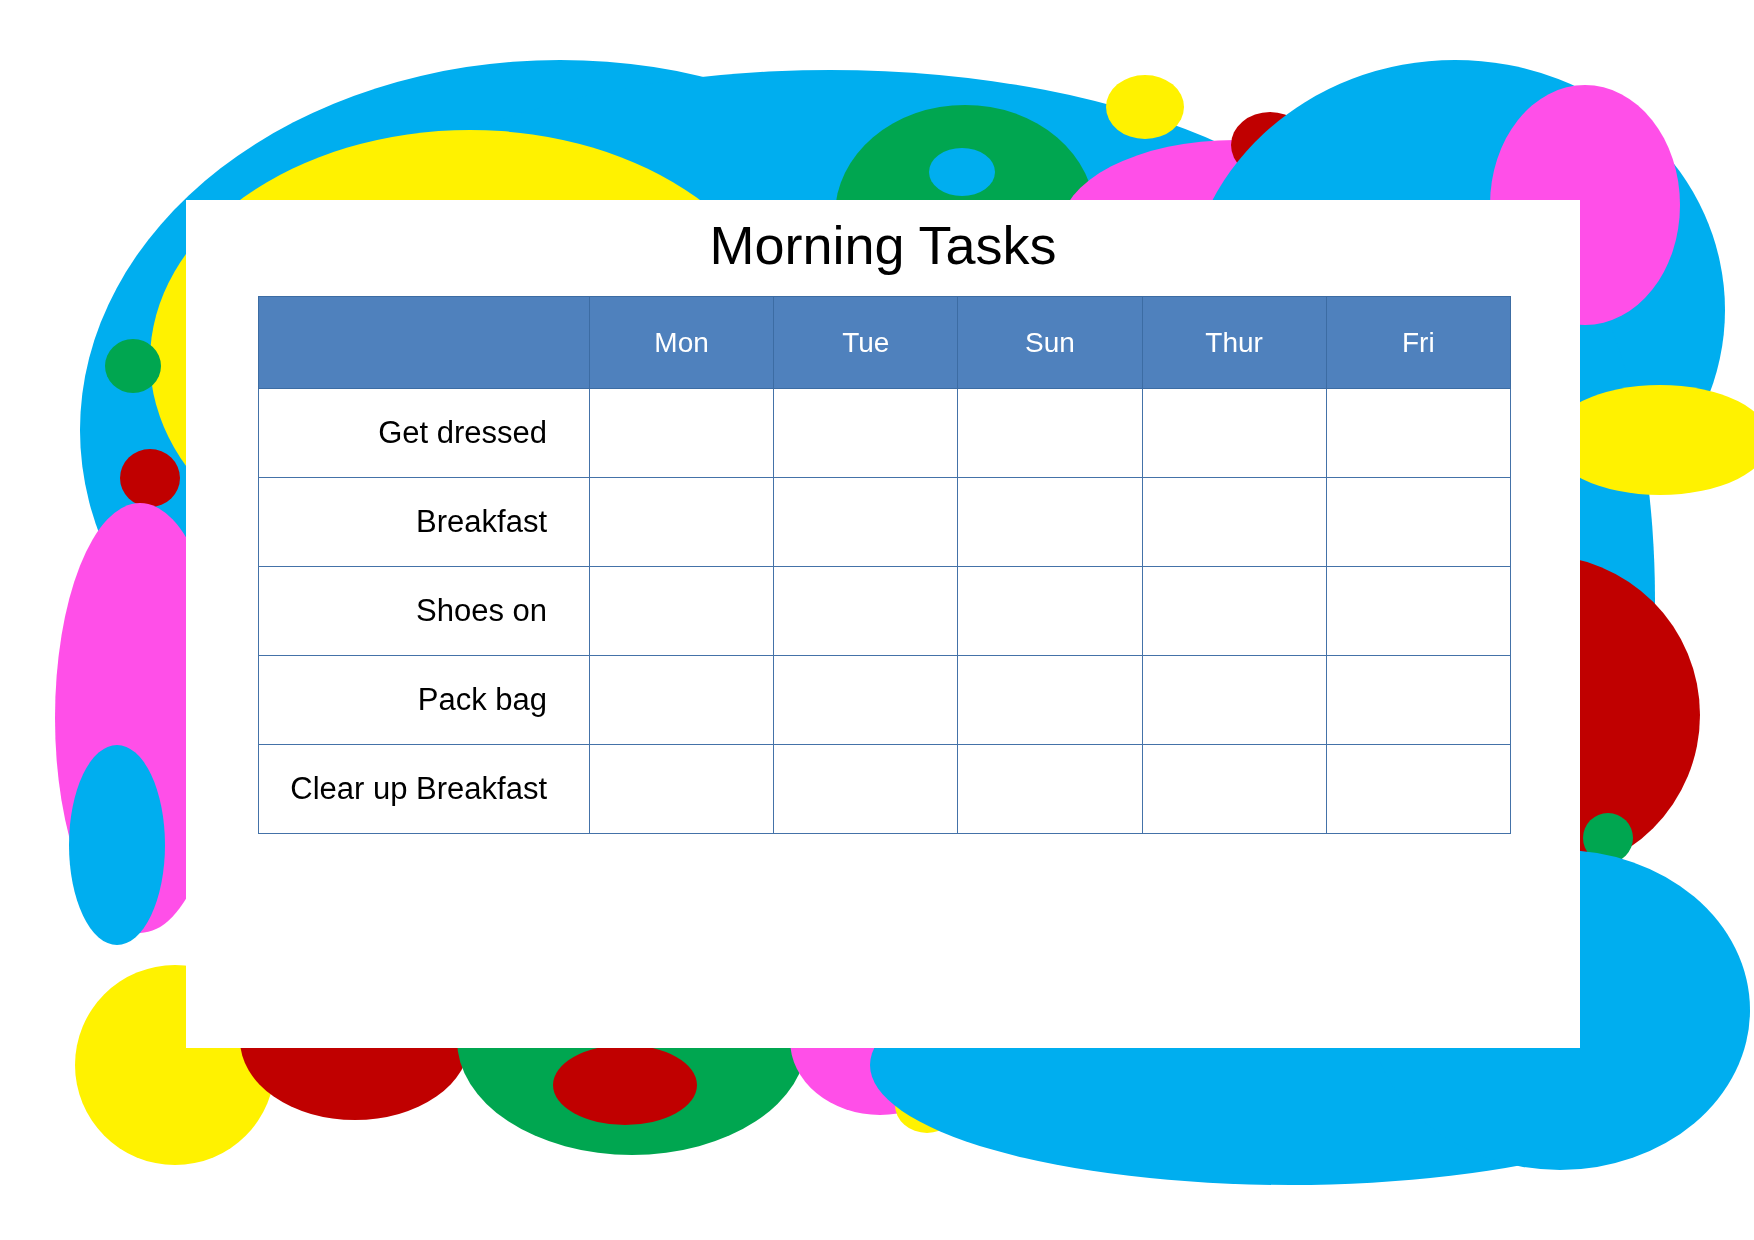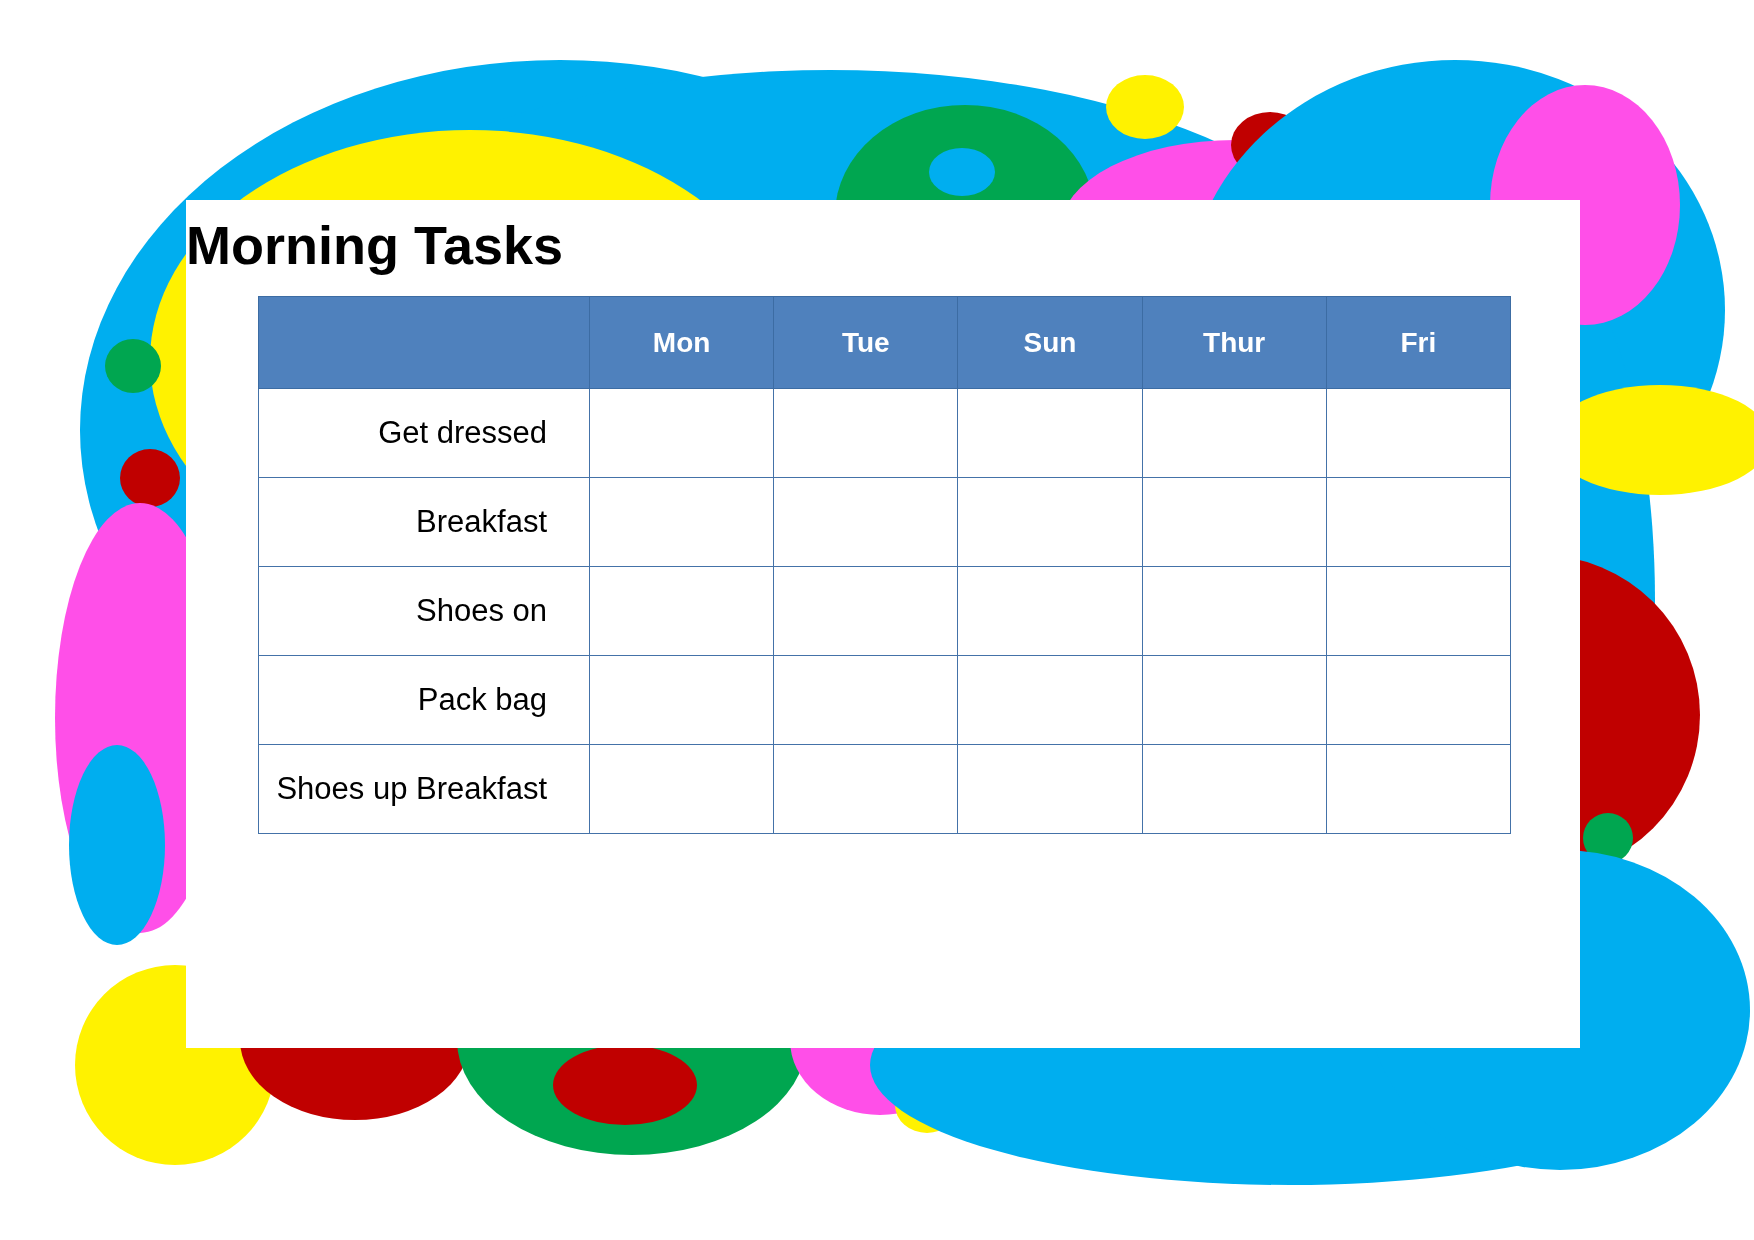--- a/index.html
+++ b/index.html
@@ -40,22 +40,23 @@
     background: #ffffff;
     z-index: 5;
   }
   #title {
     position: absolute;
     left: 0;
     top: 0;
     width: 1394px;
     height: 90px;
     line-height: 90px;
+    text-align: center;
     font-size: 54px;
-    font-weight: 700;
+    font-weight: 400;
     color: #000000;
     letter-spacing: 0px;
     white-space: nowrap;
   }
   
   #task-table {
     position: absolute;
     left: 72px;
     top: 96px;
     width: 1252px;
@@ -69,21 +70,21 @@
     border: 1px solid #4472a8;
     padding: 0;
     height: 89px;
     box-sizing: border-box;
   }
   #task-table thead th {
     background: #4f81bd;
     border: 1px solid #3c6ca3;
     color: #ffffff;
     font-size: 28px;
-    font-weight: bold;
+    font-weight: normal;
     text-align: center;
     vertical-align: middle;
     height: 92px;
     margin-top: 47px;
   }
   #task-table thead th.corner {
     background: #4f81bd;
   }
   #task-table tbody td.task-label {
     text-align: right;
@@ -200,21 +201,21 @@
         </tr>
         <tr>
           <td class="task-label">Pack bag</td>
           <td class="slot"></td>
           <td class="slot"></td>
           <td class="slot"></td>
           <td class="slot"></td>
           <td class="slot"></td>
         </tr>
         <tr>
-          <td class="task-label">Shoes up Breakfast</td>
+          <td class="task-label">Clear up Breakfast</td>
           <td class="slot"></td>
           <td class="slot"></td>
           <td class="slot"></td>
           <td class="slot"></td>
           <td class="slot"></td>
         </tr>
       </tbody>
     </table>
 
   </div>

